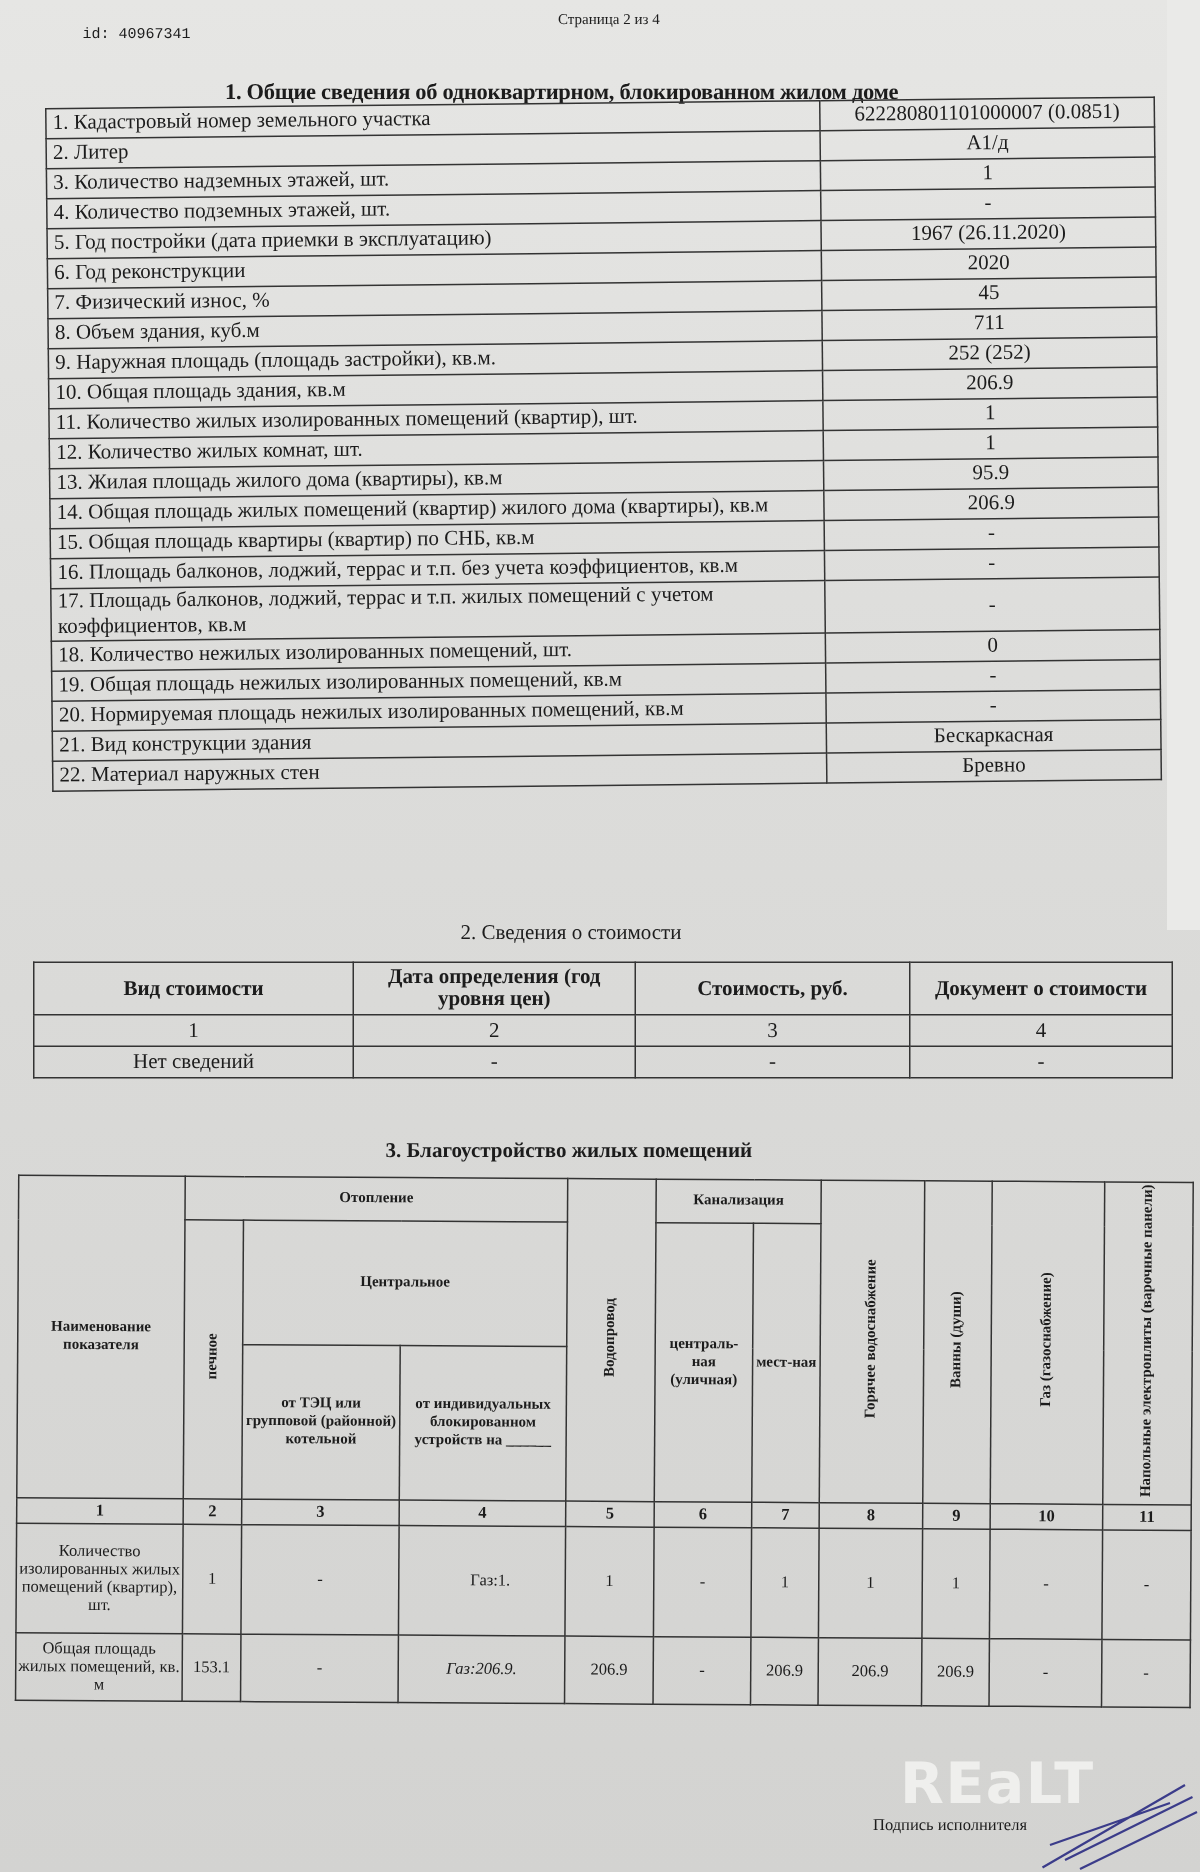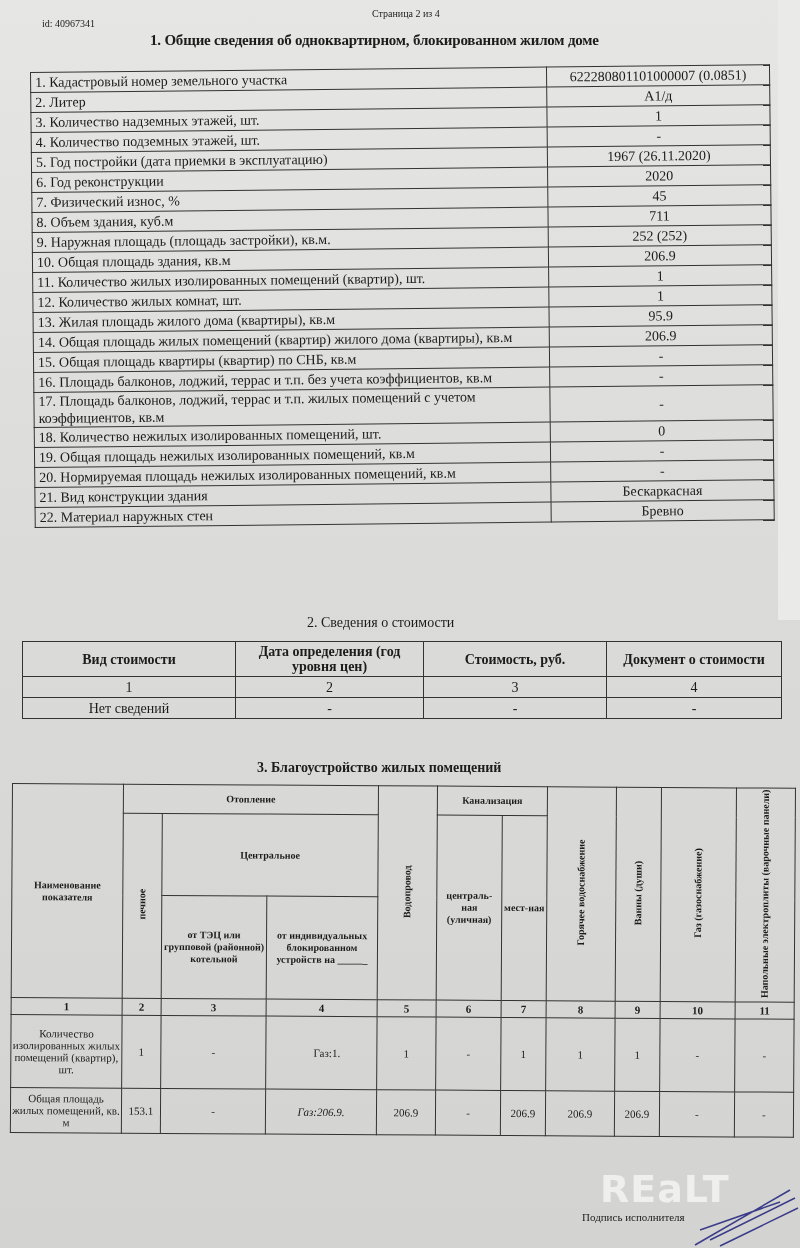--- a/index.html
+++ b/index.html
@@ -1,21 +1,21 @@
 <!DOCTYPE html>
 <html><head>
 <meta charset="utf-8">
 <style>
   html,body{margin:0;padding:0;}
   body{width:800px;height:1248px;background:#d9d9d7;font-family:"Liberation Serif","DejaVu Serif",serif;color:#1c1c1c;overflow:hidden;position:relative;}
   .page{position:absolute;left:0;top:0;width:800px;height:1248px;background:linear-gradient(180deg,#e6e6e4 0%,#dcdcda 40%,#d3d3d1 100%);}
   .rightband{position:absolute;right:0;top:0;width:22px;height:620px;background:#eaeae8;}
-  .hdr-id{position:absolute;left:42px;top:18px;font-size:10px;}
+  .hdr-id{position:absolute;left:55px;top:18px;font-size:10px;font-family:Liberation Mono, monospace;}
   .hdr-page{position:absolute;left:372px;top:8px;font-size:10px;}
-  .title1{position:absolute;left:150px;top:32px;font-size:15px;font-weight:bold;letter-spacing:-0.2px;}
+  .title1{position:absolute;left:150px;top:54px;font-size:15px;font-weight:bold;letter-spacing:-0.2px;}
   table{border-collapse:collapse;}
   .t1{position:absolute;left:30px;top:72px;width:740px;transform:rotate(-0.6deg);transform-origin:left top;}
   .t1 td{border:1px solid #333;font-size:14px;padding:0 4px;line-height:17px;height:19px;}
   .t1 td.v{text-align:center;width:214px;}
   .title2{position:absolute;left:307px;top:615px;font-size:14px;}
   .t2{position:absolute;left:22px;top:641px;width:760px;}
   .t2 td{border:1px solid #333;text-align:center;font-size:14px;height:18px;line-height:15px;margin-left:18px;}
   .t2 .h{font-weight:bold;height:32px;}
   .title3{position:absolute;left:257px;top:760px;font-size:14px;font-weight:bold;}
   .t3{position:absolute;left:12px;top:783px;width:784px;transform:rotate(0.35deg);transform-origin:left top;}

